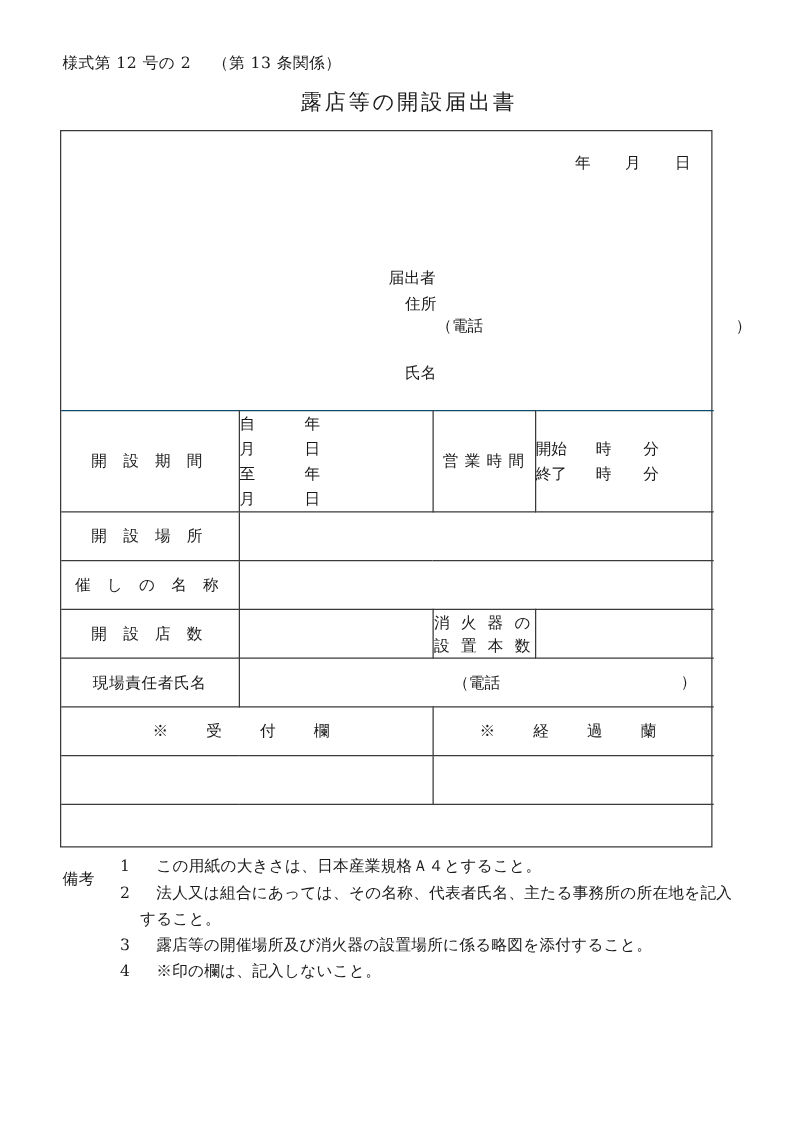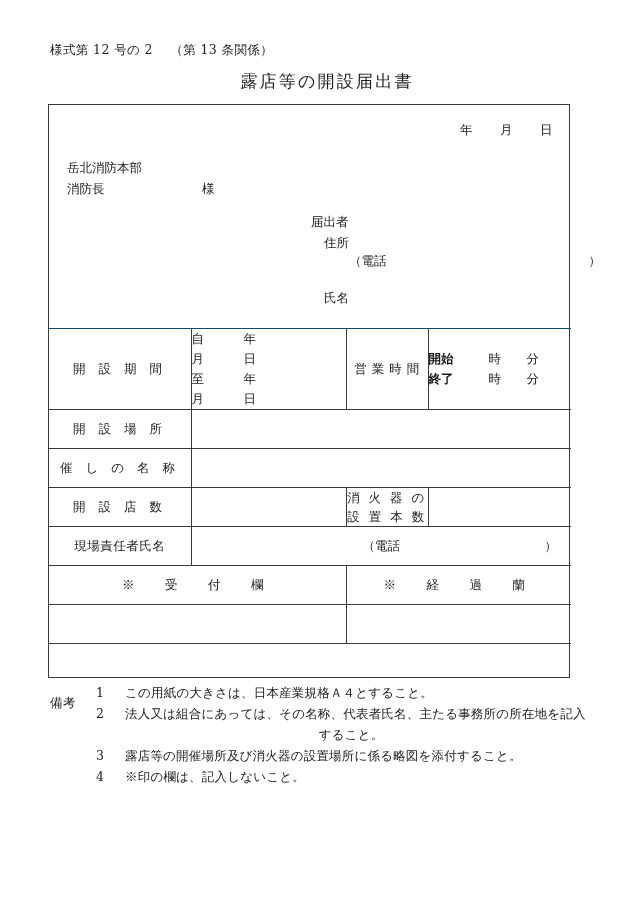--- a/index.html
+++ b/index.html
@@ -147,22 +147,21 @@
   .period-cell .u {
     display: inline-block;
     width: 52px;
   }
   .time-cell {
     padding-left: 12px;
     line-height: 20px;
   }
   .time-cell .t1 {
     display: inline-block;
-    width: 60px;
-    font-weight: bold;
+    width: 48px;
   }
   .time-cell .t2 {
     display: inline-block;
     width: 38px;
   }
   .blank-cell { }
   .phone-cell {
     position: relative;
     text-align: center;
   }
@@ -213,44 +212,39 @@
     width: 29px;
     flex: none;
   }
   .note-text {
     flex: 1;
     letter-spacing: 0.2px;
   }
   .note-cont {
     padding-left: 16px;
     letter-spacing: 0.2px;
-    text-align: center;
   }
 </style>
 </head>
 <body>
 
 <div id="page">
 
   <div class="form-number">様式第 12 号の 2 　（第 13 条関係）</div>
 
   <div class="doc-title">露店等の開設届出書</div>
 
   <div class="form-frame">
 
     <div class="upper-area">
 
       <div class="date-line">
         <span>年</span><span class="gap"></span><span>月</span><span class="gap"></span><span>日</span>
       </div>
 
-      <div class="addressee">
-        <div>岳北消防本部</div>
-        <div><span class="sama">消防長</span><span>様</span></div>
-      </div>
 
       <div class="submitter">
         <div class="lvl1">届出者</div>
         <div class="lvl2">住所</div>
       </div>
 
       <div class="tel-row">
         <span>（電話</span><span class="close">）</span>
       </div>
 

